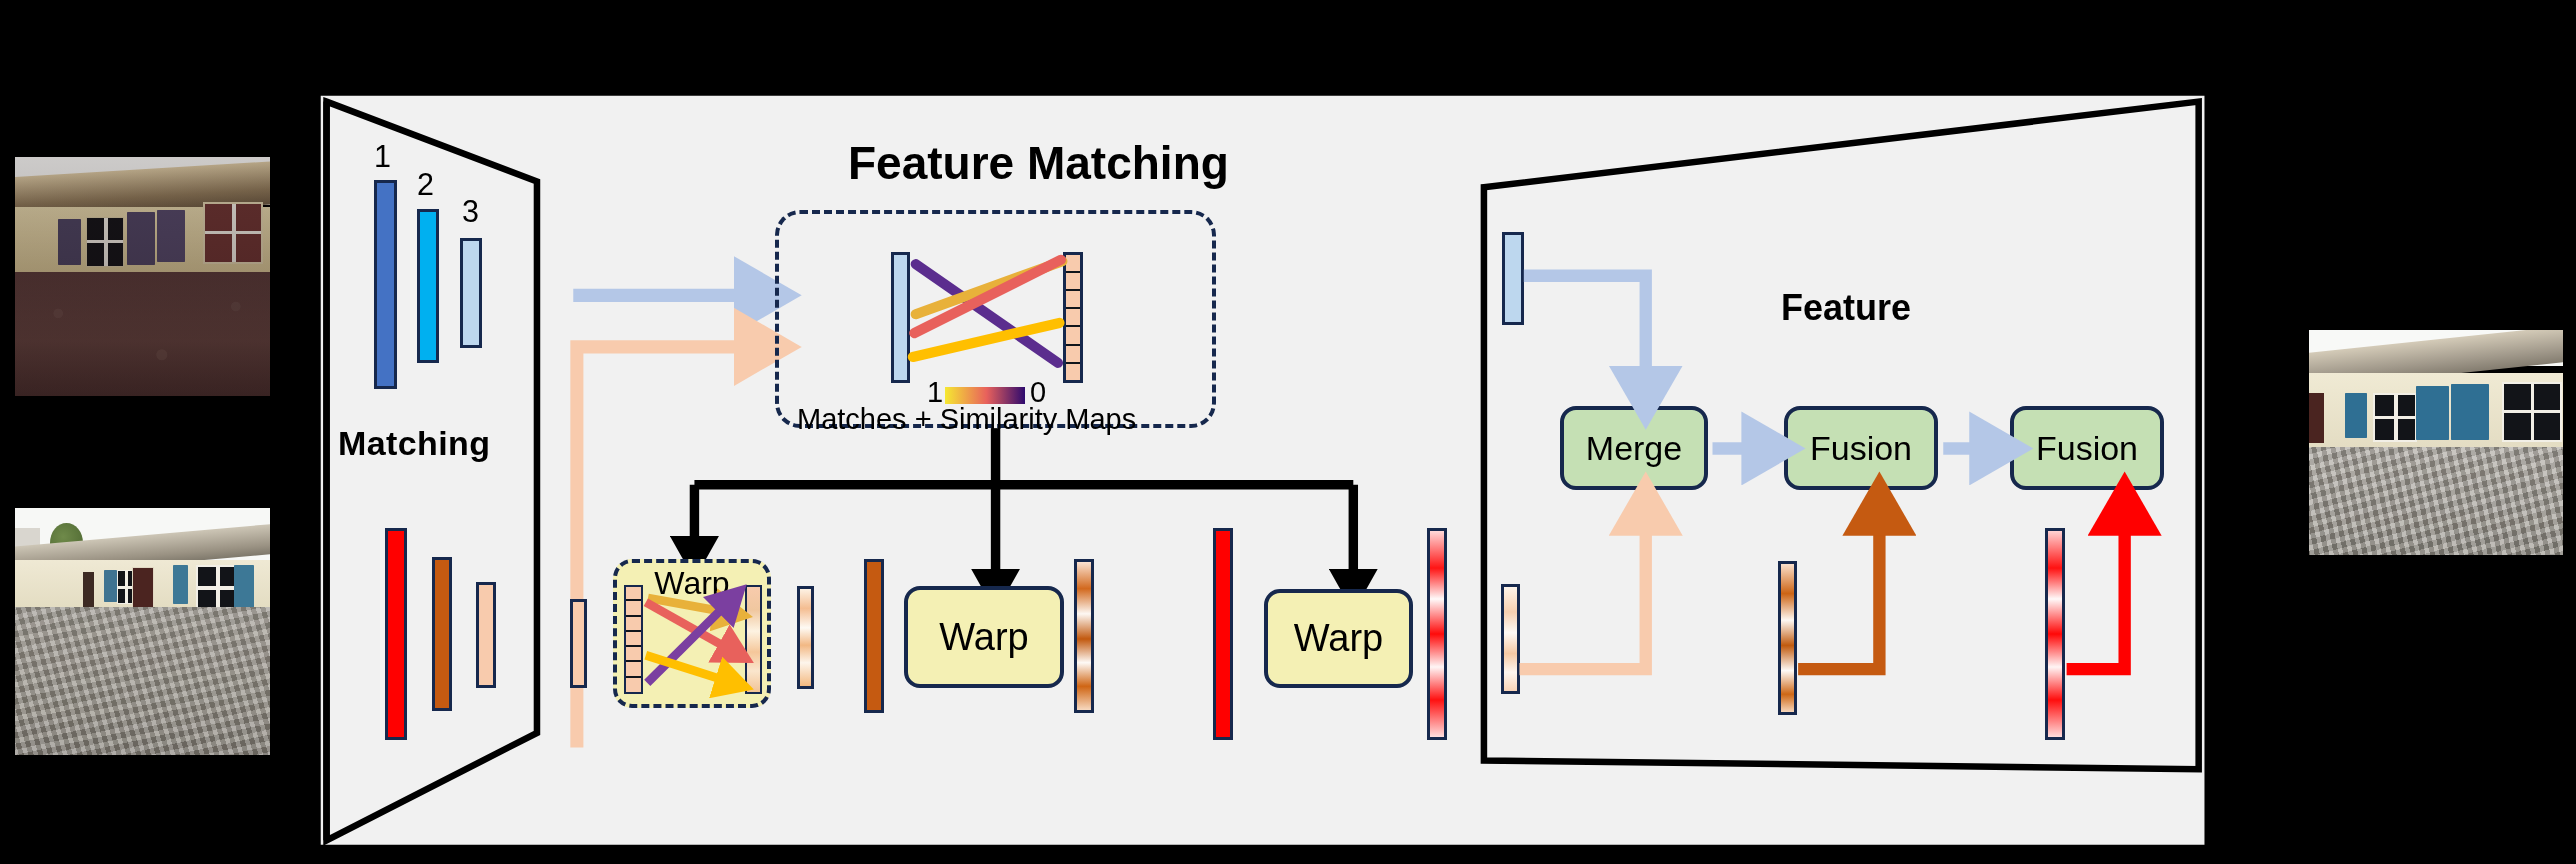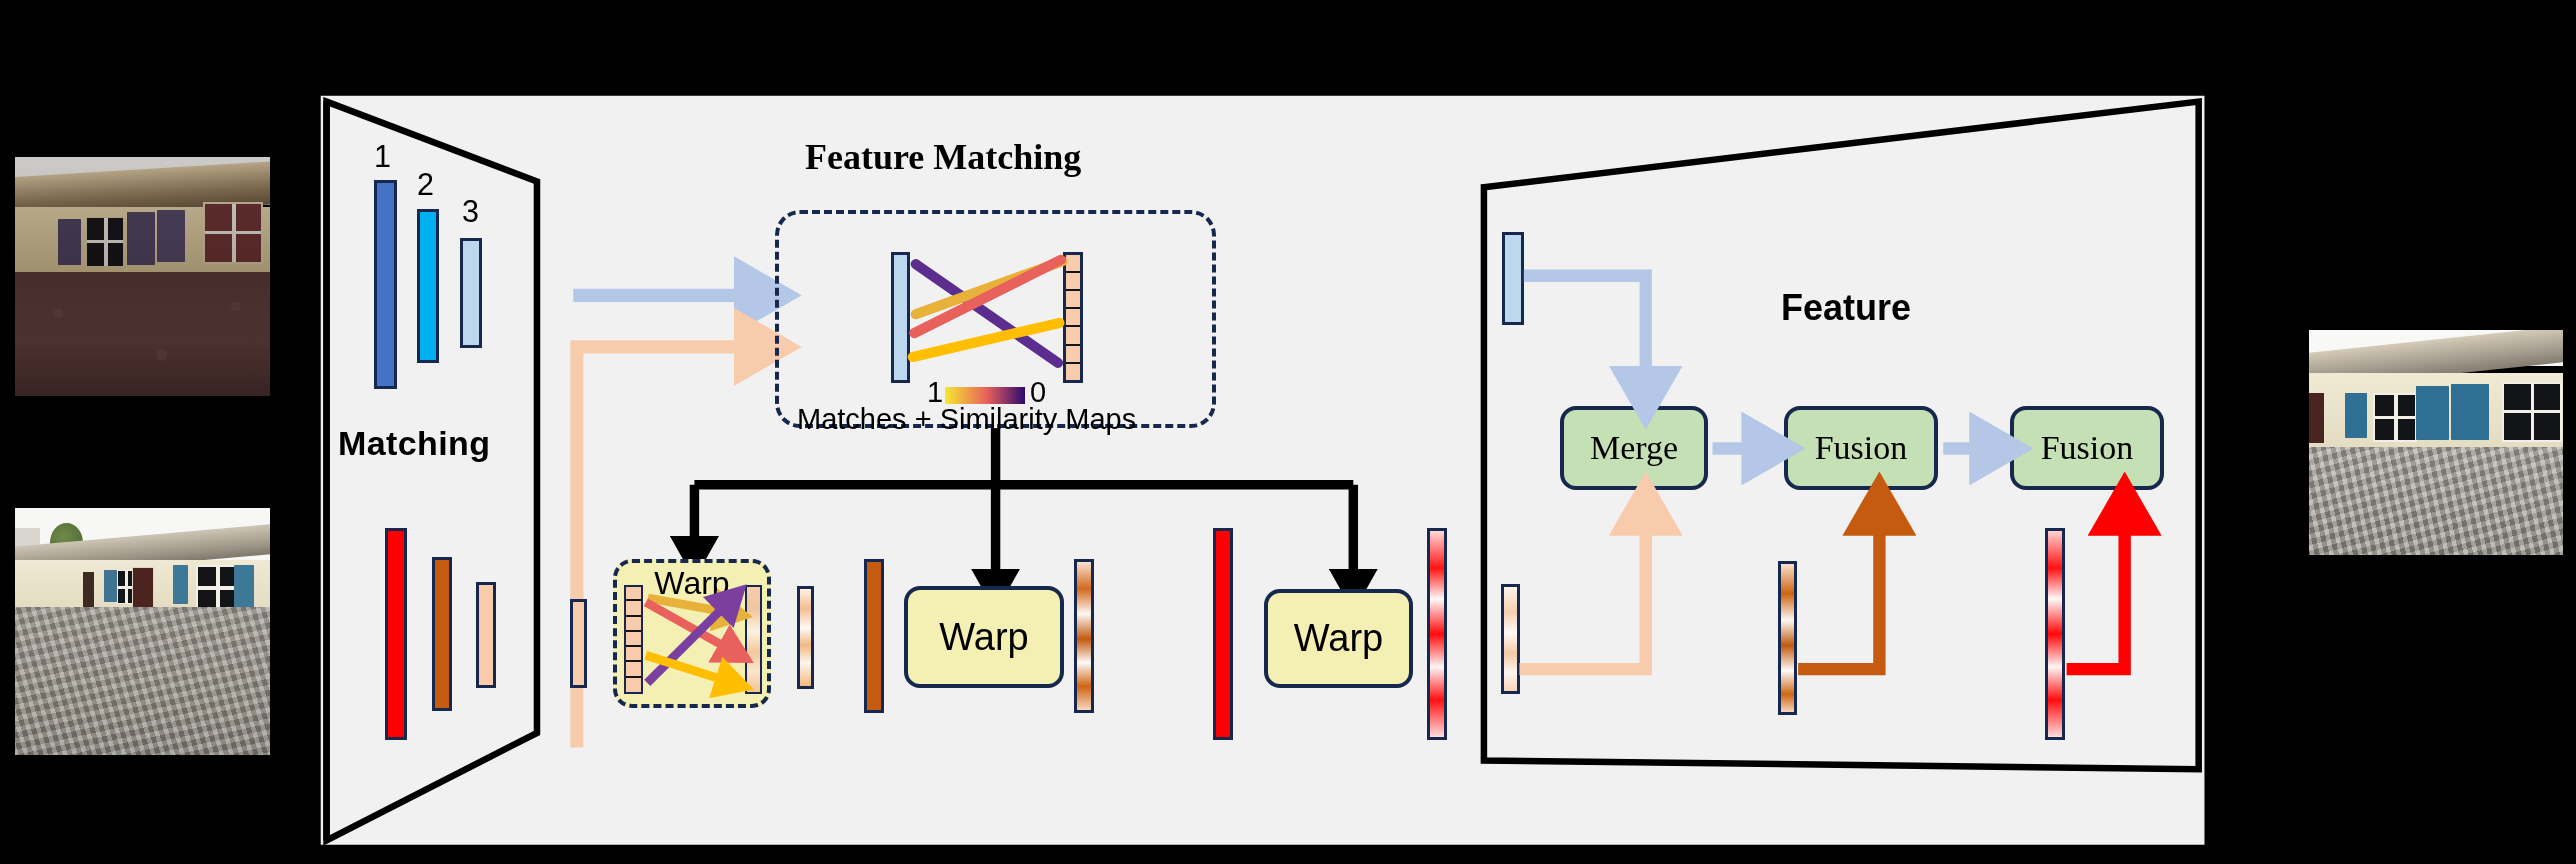--- a/index.html
+++ b/index.html
@@ -33,21 +33,21 @@
   
   .bar{position:absolute;border:3.6px solid #16284d;box-sizing:border-box;}
   .bar.thin{border-width:2.9px;}
   .seg{position:absolute;left:0;right:0;height:0;border-top:2.2px solid #10151c;}
 
   
   .mod{position:absolute;box-sizing:border-box;display:flex;
        align-items:center;justify-content:center;color:#000;}
   .mod.warp{background:#f4f0b4;border:4.4px solid #16284d;border-radius:16px;}
   .mod.warp-dash{background:#f4f0b4;border:4.4px dashed #16284d;border-radius:19px;}
-  .mod.green{background:#c5e0b4;border:4.4px solid #16284d;border-radius:16px;font-family:Liberation Serif, serif;}
+  .mod.green{background:#c5e0b4;border:4.4px solid #16284d;border-radius:16px;}
   .fmbox{position:absolute;border:4.4px dashed #16284d;border-radius:25px;
          box-sizing:border-box;background:transparent;}
 
   svg{position:absolute;overflow:visible;}
 </style>
 </head>
 <body>
 
 <div id="stage">
 
@@ -174,21 +174,21 @@
       <marker id="mk-black" markerWidth="5.2" markerHeight="5.2" refX="2.4" refY="2.6" orient="auto">
           <path d="M0,0 L0,5.2 L4.6,2.6 z" fill="#000"></path>
         </marker>
     </defs>
 
     <line x1="790" y1="407" x2="1058" y2="407" stroke="#b4c7e7" stroke-width="18" marker-end="url(#mk-blue)"></line>
 
     <polyline points="795,1030 795,478 1058,478" fill="none" stroke="#f8cbad" stroke-width="18" marker-end="url(#mk-peach)"></polyline>
   </svg>
 
-  <div class="lbl bold" style="left:805px;top:136px;font-size:36px;font-family:Liberation Serif, serif;">Feature Matching</div>
+  <div class="lbl bold" style="left:848px;top:136px;font-size:46px;">Feature Matching</div>
 
   <div class="fmbox" style="left:775px;top:210px;width:441px;height:218px;"></div>
 
   <div class="bar" style="left:891px;top:252px;width:19px;height:131px;background:#bdd7ee;"></div>
 
   <div class="bar" style="left:1063px;top:252px;width:20.3px;height:131px;background:#f8cbad;">
     <div class="seg" style="top:16px;"></div>
     <div class="seg" style="top:34px;"></div>
     <div class="seg" style="top:52px;"></div>
     <div class="seg" style="top:70px;"></div>

